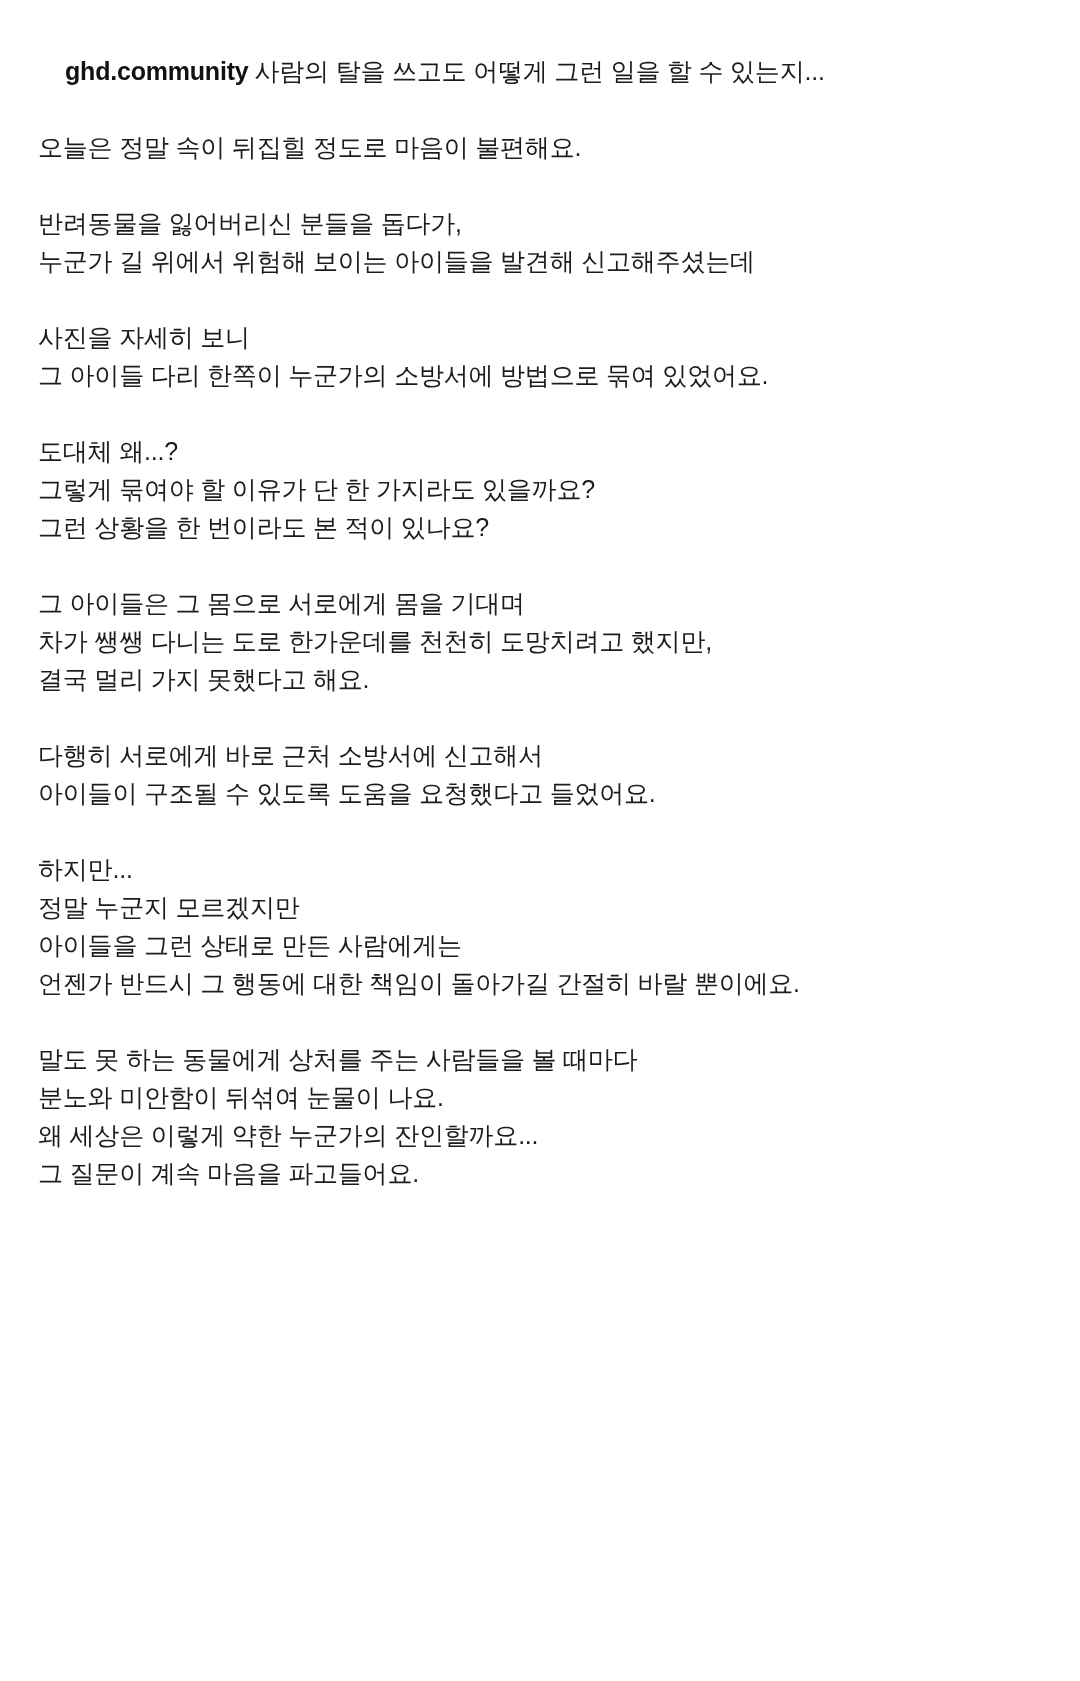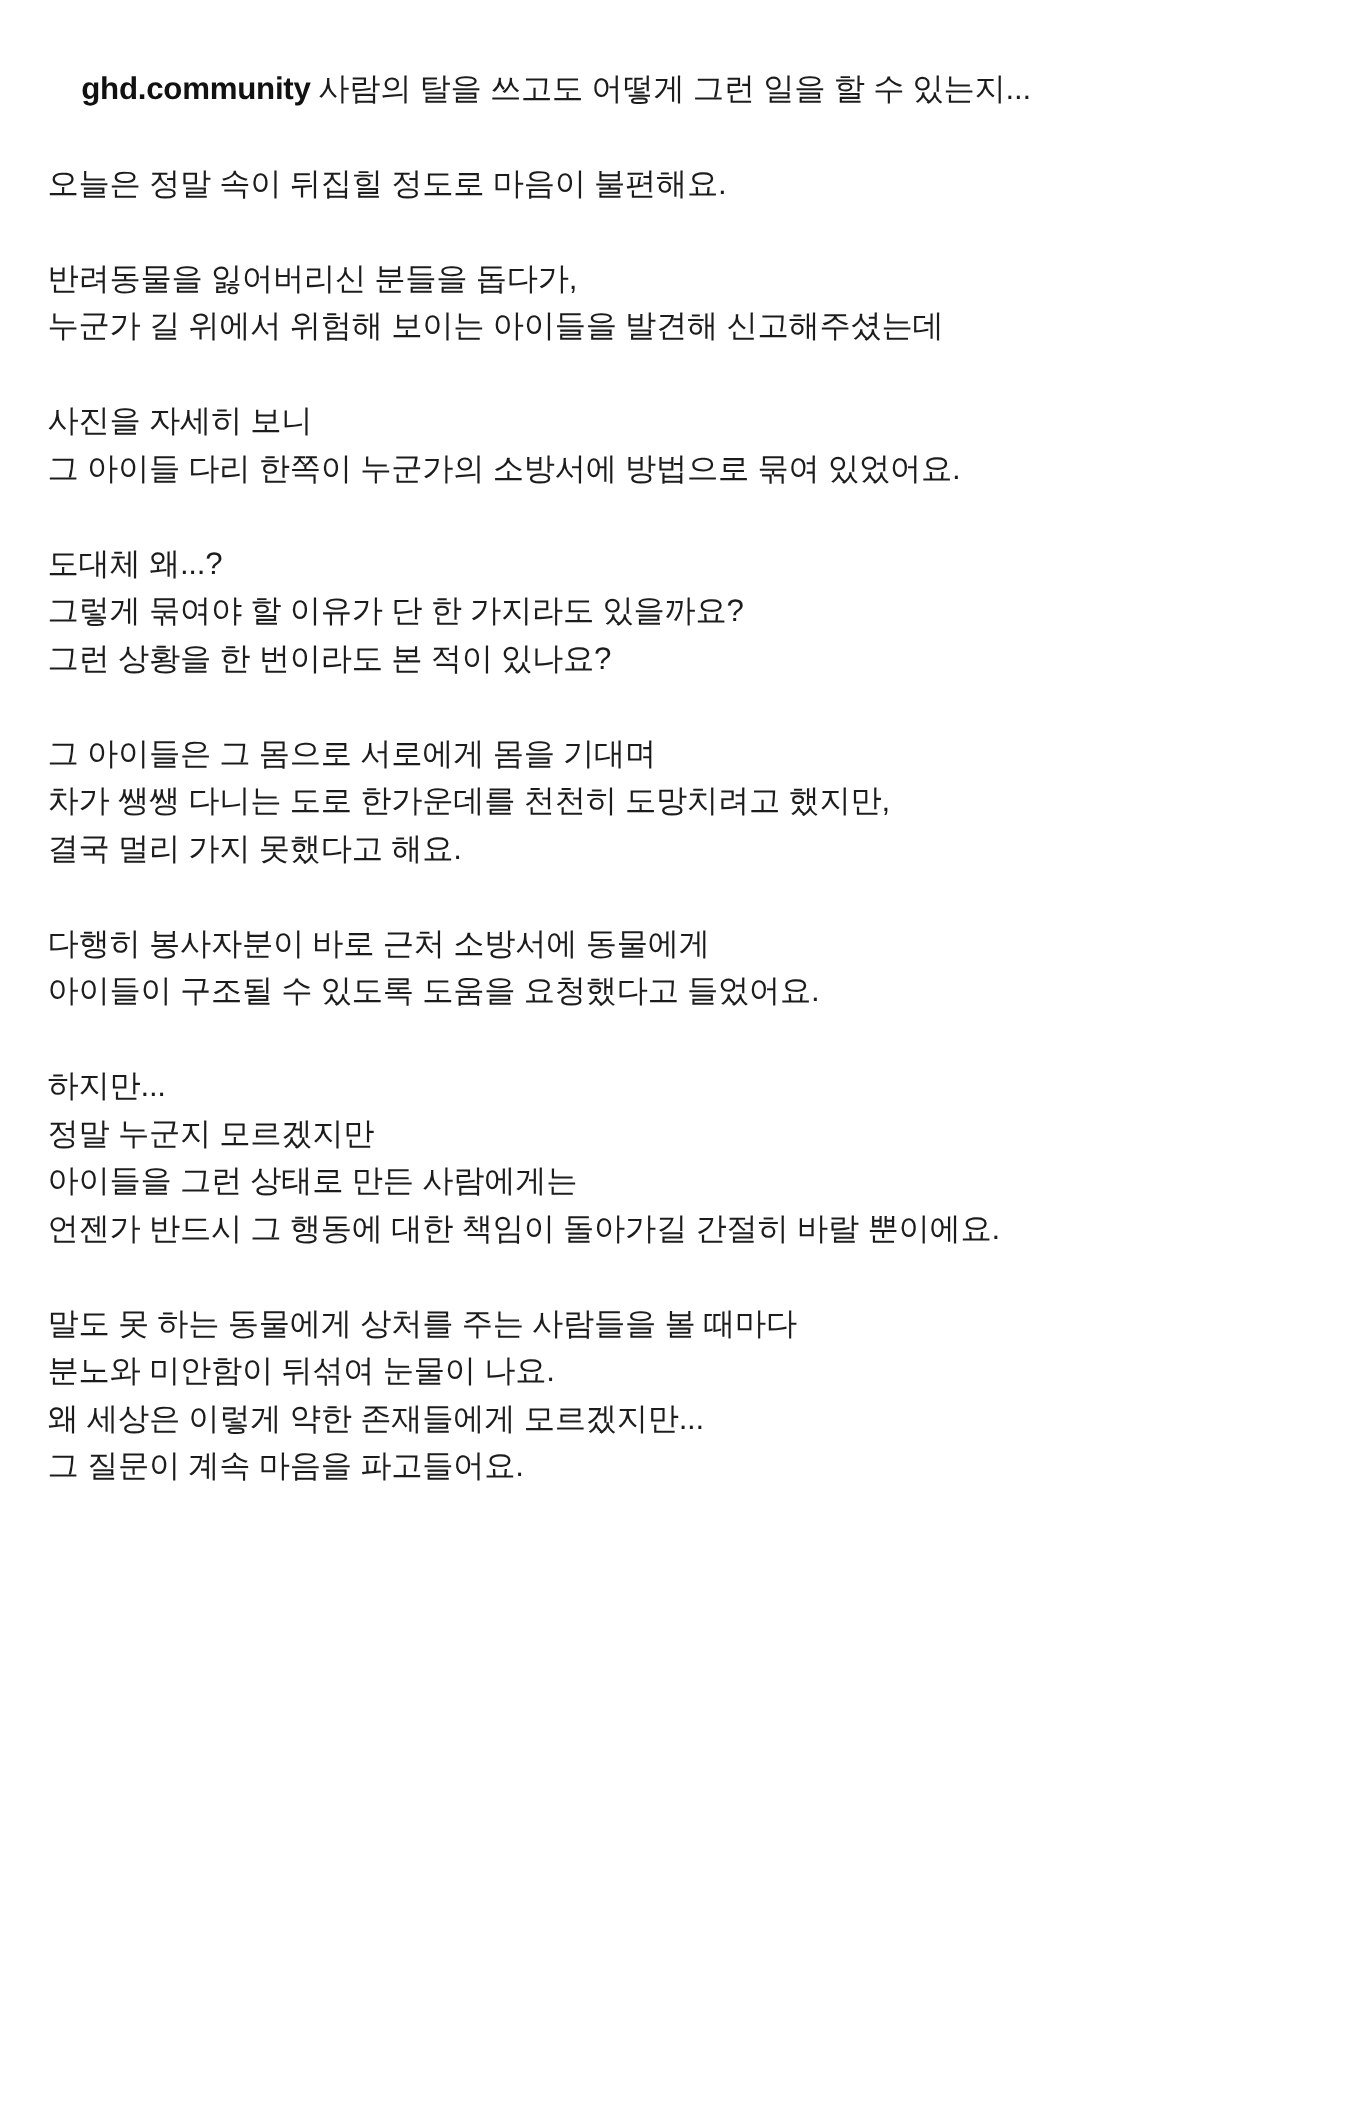--- a/index.html
+++ b/index.html
@@ -51,26 +51,26 @@
 그 아이들 다리 한쪽이 누군가의 소방서에 방법으로 묶여 있었어요.</span>
 
 <span class="body-text">도대체 왜...?
 그렇게 묶여야 할 이유가 단 한 가지라도 있을까요?
 그런 상황을 한 번이라도 본 적이 있나요?</span>
 
 <span class="body-text">그 아이들은 그 몸으로 서로에게 몸을 기대며
 차가 쌩쌩 다니는 도로 한가운데를 천천히 도망치려고 했지만,
 결국 멀리 가지 못했다고 해요.</span>
 
-<span class="body-text">다행히 봉사자분이 바로 근처 소방서에 동물에게
+<span class="body-text">다행히 서로에게 바로 근처 소방서에 신고해서
 아이들이 구조될 수 있도록 도움을 요청했다고 들었어요.</span>
 
 <span class="body-text">하지만...
 정말 누군지 모르겠지만
 아이들을 그런 상태로 만든 사람에게는
 언젠가 반드시 그 행동에 대한 책임이 돌아가길 간절히 바랄 뿐이에요.</span>
 
 <span class="body-text">말도 못 하는 동물에게 상처를 주는 사람들을 볼 때마다
 분노와 미안함이 뒤섞여 눈물이 나요.
-왜 세상은 이렇게 약한 존재들에게 모르겠지만...
+왜 세상은 이렇게 약한 누군가의 잔인할까요...
 그 질문이 계속 마음을 파고들어요.</span>
   </div>
 </div>
 
 </body></html>

